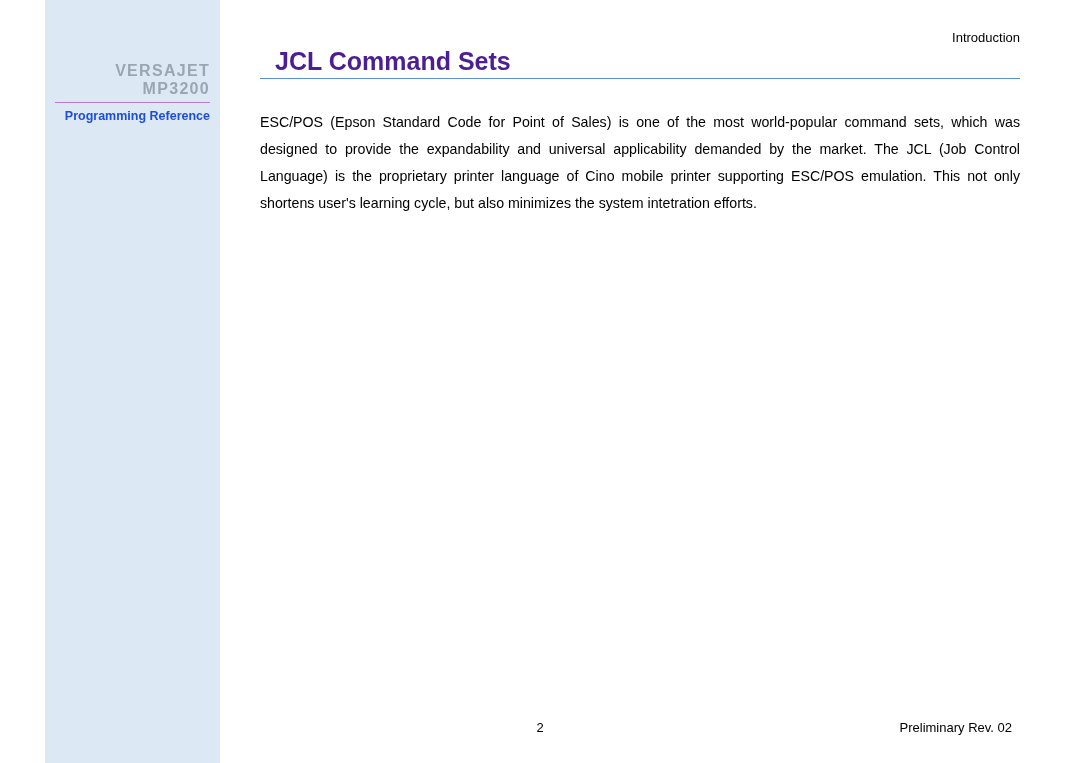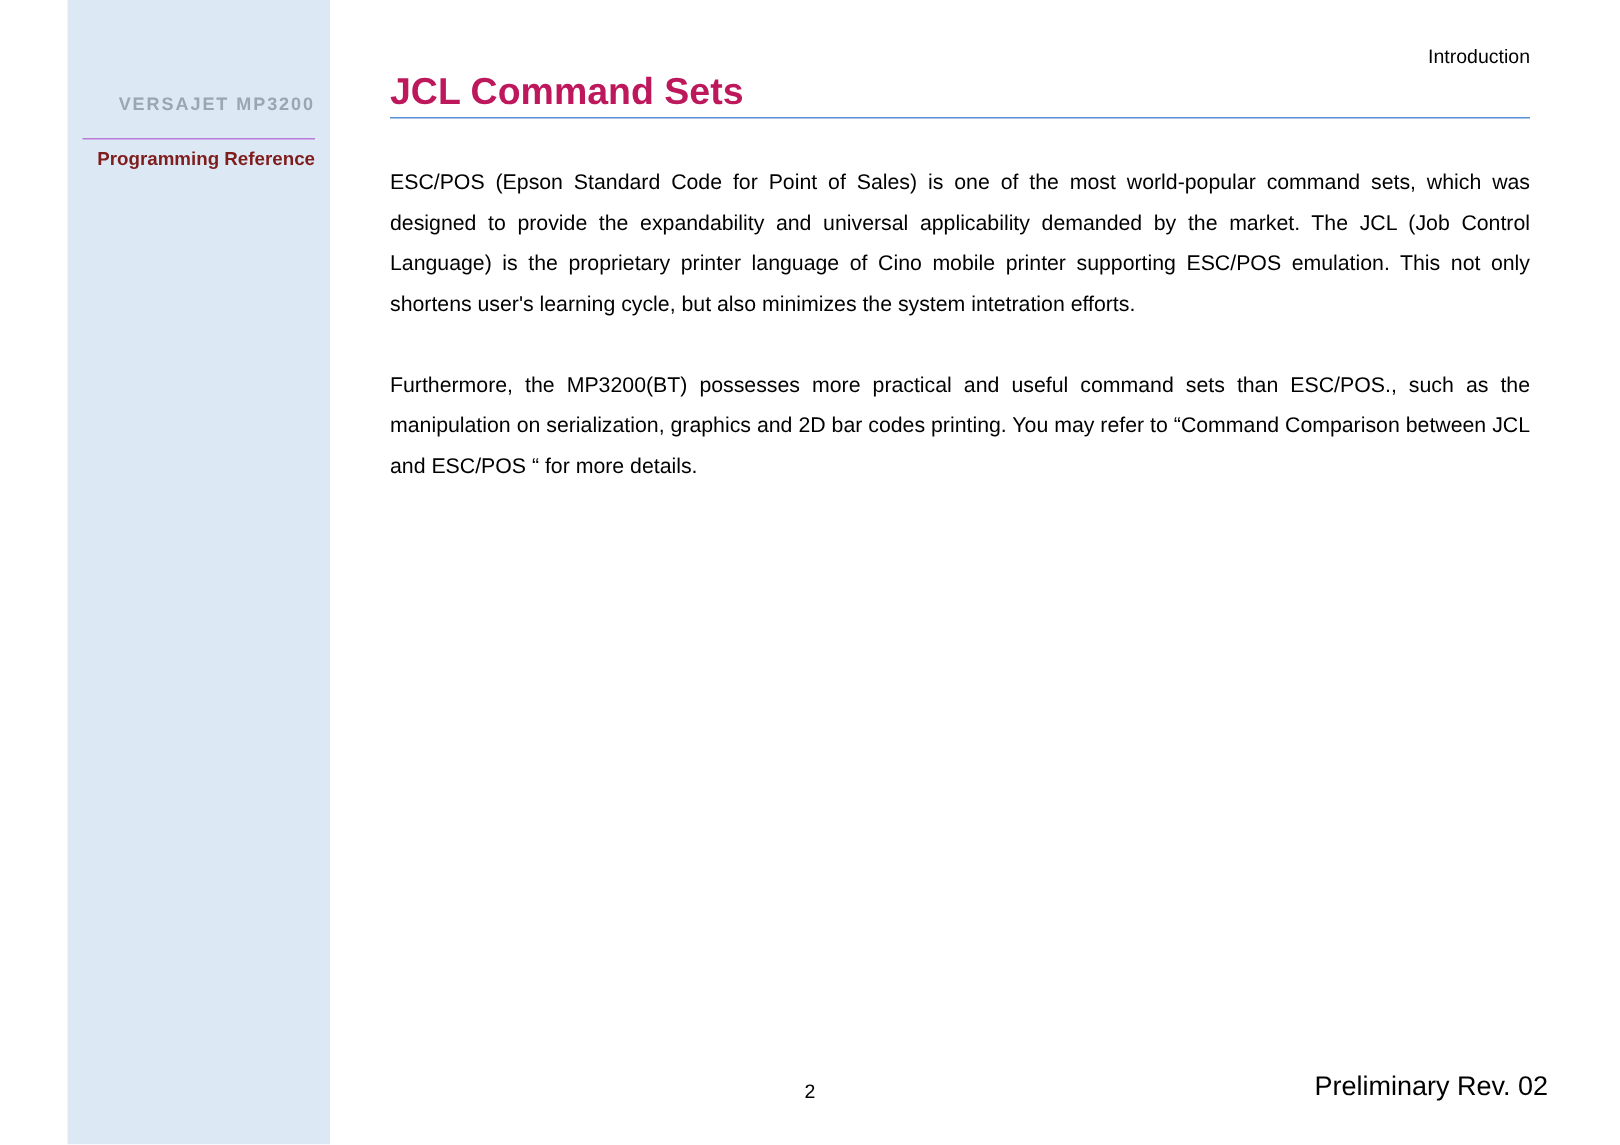--- a/index.html
+++ b/index.html
@@ -11,56 +11,57 @@
     top: 0;
     width: 175px;
     height: 763px;
     background: #dde8f5;
   }
   .sidebar-inner {
     padding: 62px 10px 0 10px;
     text-align: right;
   }
   .product-name {
-    font-size: 12px;
+    font-size: 16px;
     font-weight: bold;
     letter-spacing: 1.3px;
     color: #9aa6b3;
     font-family: "Arial", sans-serif;
-    margin-bottom: 16px;
+    margin-bottom: 4px;
   }
   .divider {
     height: 1px;
     background: #b97bd6;
     margin: 3px 0 6px 0;
   }
   .subtitle {
     font-size: 12.5px;
     font-weight: bold;
-    color: #7f1d1d;
+    color: #1d4ed8;
   }
   .header-right {
     position: absolute;
     top: 30px;
     right: 60px;
     font-size: 13px;
     text-align: center;
   }
   .main {
     position: absolute;
     left: 260px;
     top: 47px;
     width: 760px;
   }
   .section-title {
     font-size: 25px;
     font-weight: 600;
     font-family: "Segoe UI", Arial, sans-serif;
-    color: #be185d;
+    color: #4c1d95;
     margin-bottom: 2px;
+    margin-left: 15px;
   }
   .title-rule {
     height: 1px;
     background: #5a8fd6;
     width: 760px;
     margin-bottom: 30px;
   }
   .body-text p {
     font-size: 14.2px;
     line-height: 27px;
@@ -73,22 +74,22 @@
     position: absolute;
     bottom: 28px;
     left: 0;
     width: 1080px;
     text-align: center;
     font-size: 13px;
   }
   .footer-rev {
     position: absolute;
     bottom: 28px;
-    right: 48px;
-    font-size: 18px;
+    right: 68px;
+    font-size: 13px;
   }
 </style>
 </head>
 <body>
 
 <div class="page">
 
   <div class="sidebar">
     <div class="sidebar-inner">
       <div class="product-name">VERSAJET MP3200</div>
@@ -97,20 +98,19 @@
     </div>
   </div>
 
   <div class="header-right">Introduction</div>
 
   <div class="main">
     <div class="section-title">JCL Command Sets</div>
     <div class="title-rule"></div>
     <div class="body-text">
       <p>ESC/POS (Epson Standard Code for Point of Sales) is one of the most world-popular command sets, which was designed to provide the expandability and universal applicability demanded by the market. The JCL (Job Control Language) is the proprietary printer language of Cino mobile printer supporting ESC/POS emulation. This not only shortens user's learning cycle, but also minimizes the system intetration efforts.</p>
-      <p>Furthermore, the MP3200(BT) possesses more practical and useful command sets than ESC/POS., such as the manipulation on serialization, graphics and 2D bar codes printing. You may refer to “Command Comparison between JCL and ESC/POS “ for more details.</p>
     </div>
   </div>
 
   <div class="footer-page">2</div>
   <div class="footer-rev">Preliminary Rev. 02</div>
 
 </div>
 
 </body></html>

